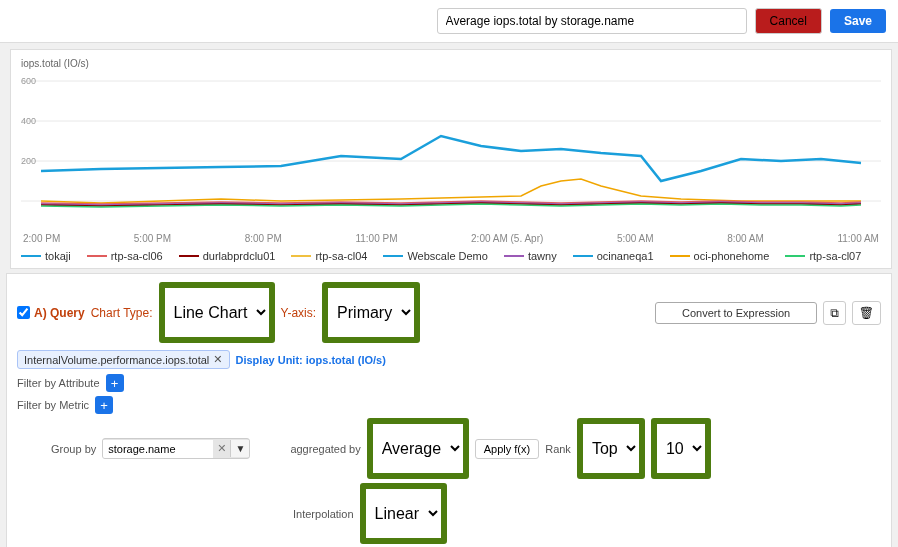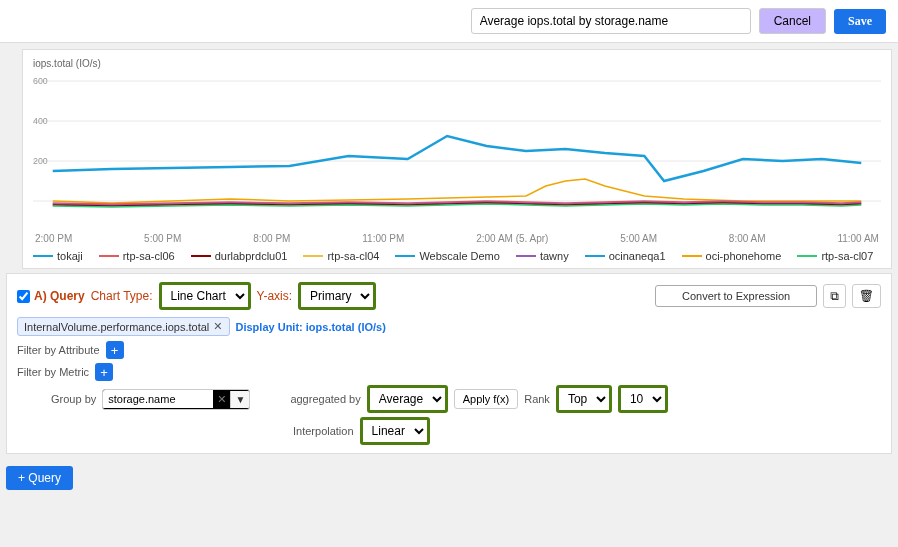--- a/index.html
+++ b/index.html
@@ -8,49 +8,48 @@
     .top-bar {
       background: #fff;
       padding: 8px 12px;
       display: flex;
       align-items: center;
       justify-content: flex-end;
       gap: 8px;
       border-bottom: 1px solid #ddd;
     }
     .top-bar input {
-      width: 280px;
+      width: 310px;
       padding: 5px 8px;
       border: 1px solid #ccc;
       border-radius: 3px;
       font-size: 12px;
     }
     .btn-cancel {
       padding: 5px 14px;
       border: 1px solid #ccc;
-      background: #c4b5fd;
+      background: #b91c1c;
       border-radius: 3px;
       cursor: pointer;
       font-size: 12px;
     }
     .btn-save {
       padding: 5px 14px;
       background: #1a73e8;
       color: #fff;
       border: none;
       border-radius: 3px;
       cursor: pointer;
       font-size: 12px;
       font-weight: bold;
-      font-family: Liberation Serif, serif;
     }
 
     .chart-section {
       background: #fff;
-      margin: 6px 6px 4px 22px;
+      margin: 6px 6px 4px 10px;
       border: 1px solid #ddd;
       padding: 8px 10px 6px 10px;
     }
     .chart-y-label { font-size: 10px; color: #666; margin-bottom: 2px; }
     .chart-area { position: relative; width: 100%; height: 160px; }
     svg.chart-svg { width: 100%; height: 160px; }
     .chart-x-labels {
       display: flex;
       justify-content: space-between;
       font-size: 10px;
@@ -102,24 +101,24 @@
       font-weight: bold;
       font-size: 12px;
     }
     .label-text { font-size: 12px; color: #c2410c; }
     .select-wrap {
       display: flex;
       align-items: center;
       gap: 4px;
     }
     select {
-      padding: 3px 5px;
-      border: 3px solid #4d7c0f;
-      border-radius: 3px;
-      font-size: 12px;
+      padding: 15px 5px;
+      border: 6px solid #4d7c0f;
+      border-radius: 3px;
+      font-size: 16px;
       background: #fff;
       cursor: pointer;
     }
     .convert-btn {
       padding: 4px 26px;
       border: 1px solid #aaa;
       background: #fff;
       border-radius: 3px;
       cursor: pointer;
       font-size: 11px;
@@ -199,21 +198,21 @@
       gap: 6px;
       margin-bottom: 4px;
     }
     .group-label { font-size: 11px; color: #555; margin-left: 34px; }
     .group-select-wrap {
       display: flex;
       align-items: center;
       border: 1px solid #ccc;
       border-radius: 3px;
       overflow: hidden;
-      background: #000000;
+      background: #e5e5e5;
     }
     .group-select-wrap input {
       border: none;
       outline: none;
       padding: 3px 5px;
       font-size: 11px;
       width: 110px;
     }
     .group-select-wrap .clear-x {
       padding: 3px 4px;

